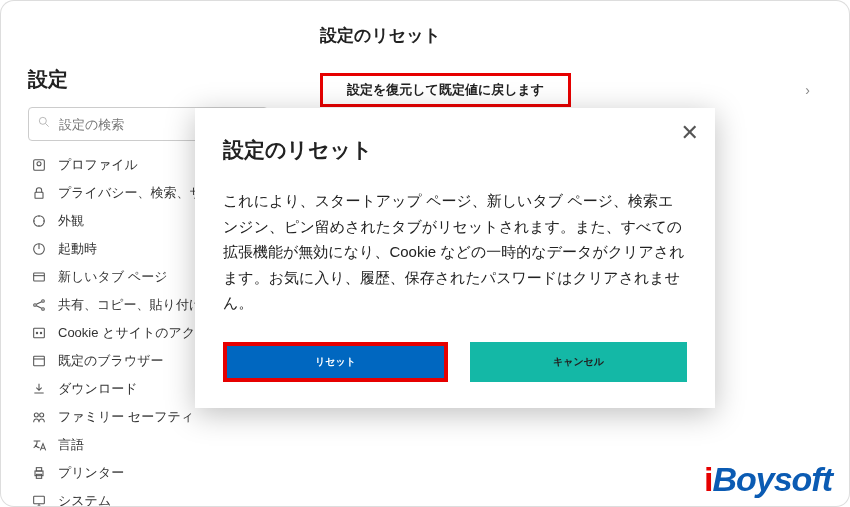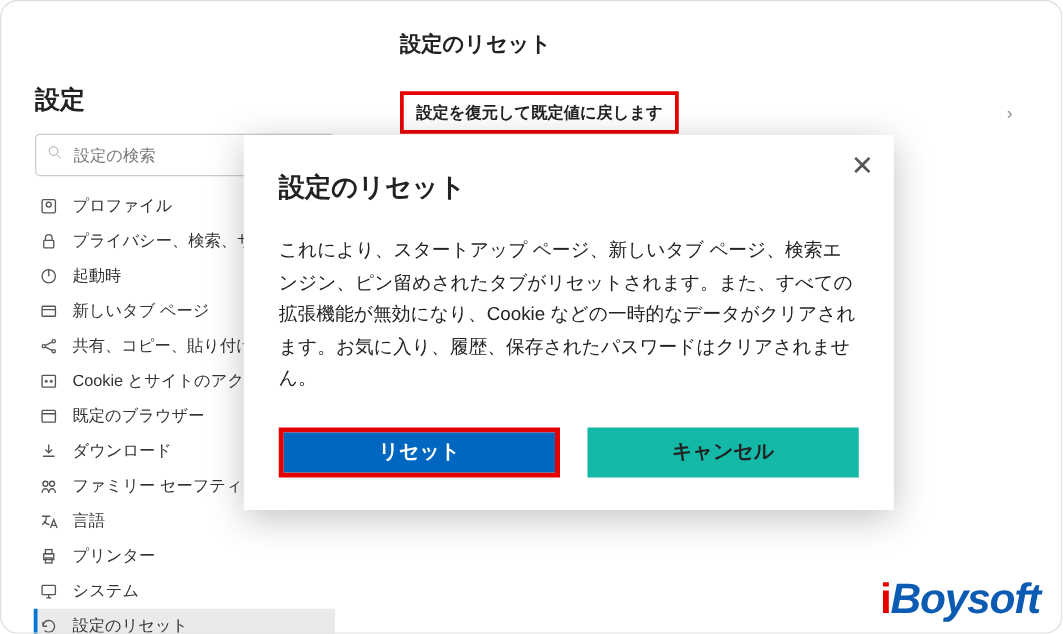--- a/index.html
+++ b/index.html
@@ -85,21 +85,21 @@
     position: relative;
     display: flex;
     align-items: center;
     justify-content: space-between;
     max-width: 500px;
     padding: 4px 0;
   }
   .reset-row .label {
     font-size: 13px;
     font-weight: 600;
-    padding: 5px 10px;
+    padding: 5px 24px;
   }
   .highlight-red {
     border: 3px solid #e60000;
   }
   .chev { color: #888; font-size: 14px; margin-right: 10px;}
   
   .dialog {
     position: absolute;
     left: 195px; top: 108px;
     width: 520px;
@@ -129,21 +129,21 @@
   .btn-row {
     display: flex;
     gap: 22px;
   }
   .btn {
     flex: 1;
     height: 40px;
     display: flex;
     align-items: center;
     justify-content: center;
-    font-size: 16px;
+    font-size: 10px;
     cursor: pointer;
     border: none;
   }
   .btn.primary {
     background: #0067c0;
     color: #fff;
     font-weight: 600;
   }
   .btn.primary-wrap {
     border: 4px solid #e60000;
@@ -206,20 +206,29 @@
               <rect x="6" y="11" width="12" height="9" rx="1"></rect>
               <path d="M8 11V8a4 4 0 0 1 8 0v3"></path>
             </svg>
           </span>
         <span>プライバシー、検索、サービス</span>
       </li>
       <li>
         <span class="ic">
             <svg viewBox="0 0 24 24">
               <circle cx="12" cy="12" r="8"></circle>
+              <path d="M12 4v2M12 18v2M4 12h2M18 12h2"></path>
+            </svg>
+          </span>
+        <span>外観</span>
+      </li>
+      <li>
+        <span class="ic">
+            <svg viewBox="0 0 24 24">
+              <circle cx="12" cy="12" r="8"></circle>
               <line x1="12" y1="4" x2="12" y2="12"></line>
             </svg>
           </span>
         <span>起動時</span>
       </li>
       <li>
         <span class="ic">
             <svg viewBox="0 0 24 24">
               <rect x="4" y="6" width="16" height="12" rx="1"></rect>
               <line x1="4" y1="10" x2="20" y2="10"></line>

